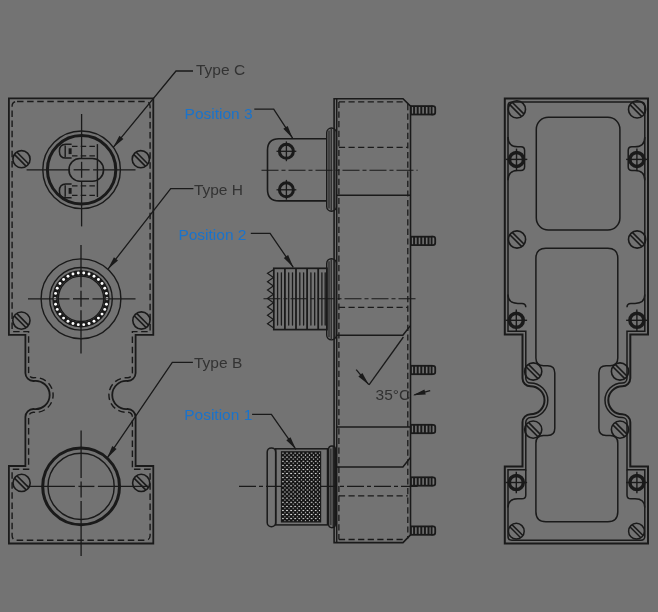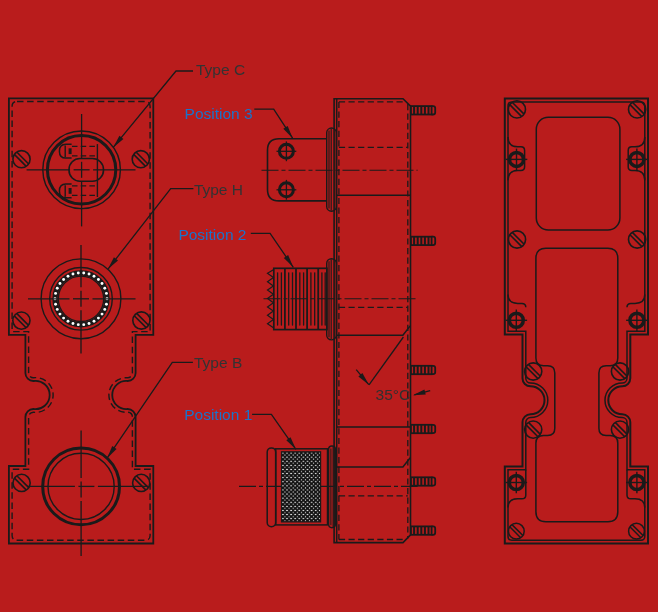--- a/index.html
+++ b/index.html
@@ -1,16 +1,16 @@
 <!DOCTYPE html>
 <html><head>
 <meta charset="utf-8">
 <style>
 html,body{margin:0;padding:0;background:#ffffff;}
-#stage{position:relative;width:658px;height:612px;background:#b91c1c;overflow:hidden;}
+#stage{position:relative;width:658px;height:612px;background:#737373;overflow:hidden;}
 svg{position:absolute;top:0;left:0;}
 text{font-family:"Liberation Sans",sans-serif;}
 </style>
 </head>
 <body>
 <div id="stage">
 <svg width="658" height="612" viewBox="0 0 658 612">
 <defs>
   <g id="screw" stroke="#1a1a1a" stroke-width="1.6" fill="none">
     <circle cx="0" cy="0" r="8.6"></circle>

